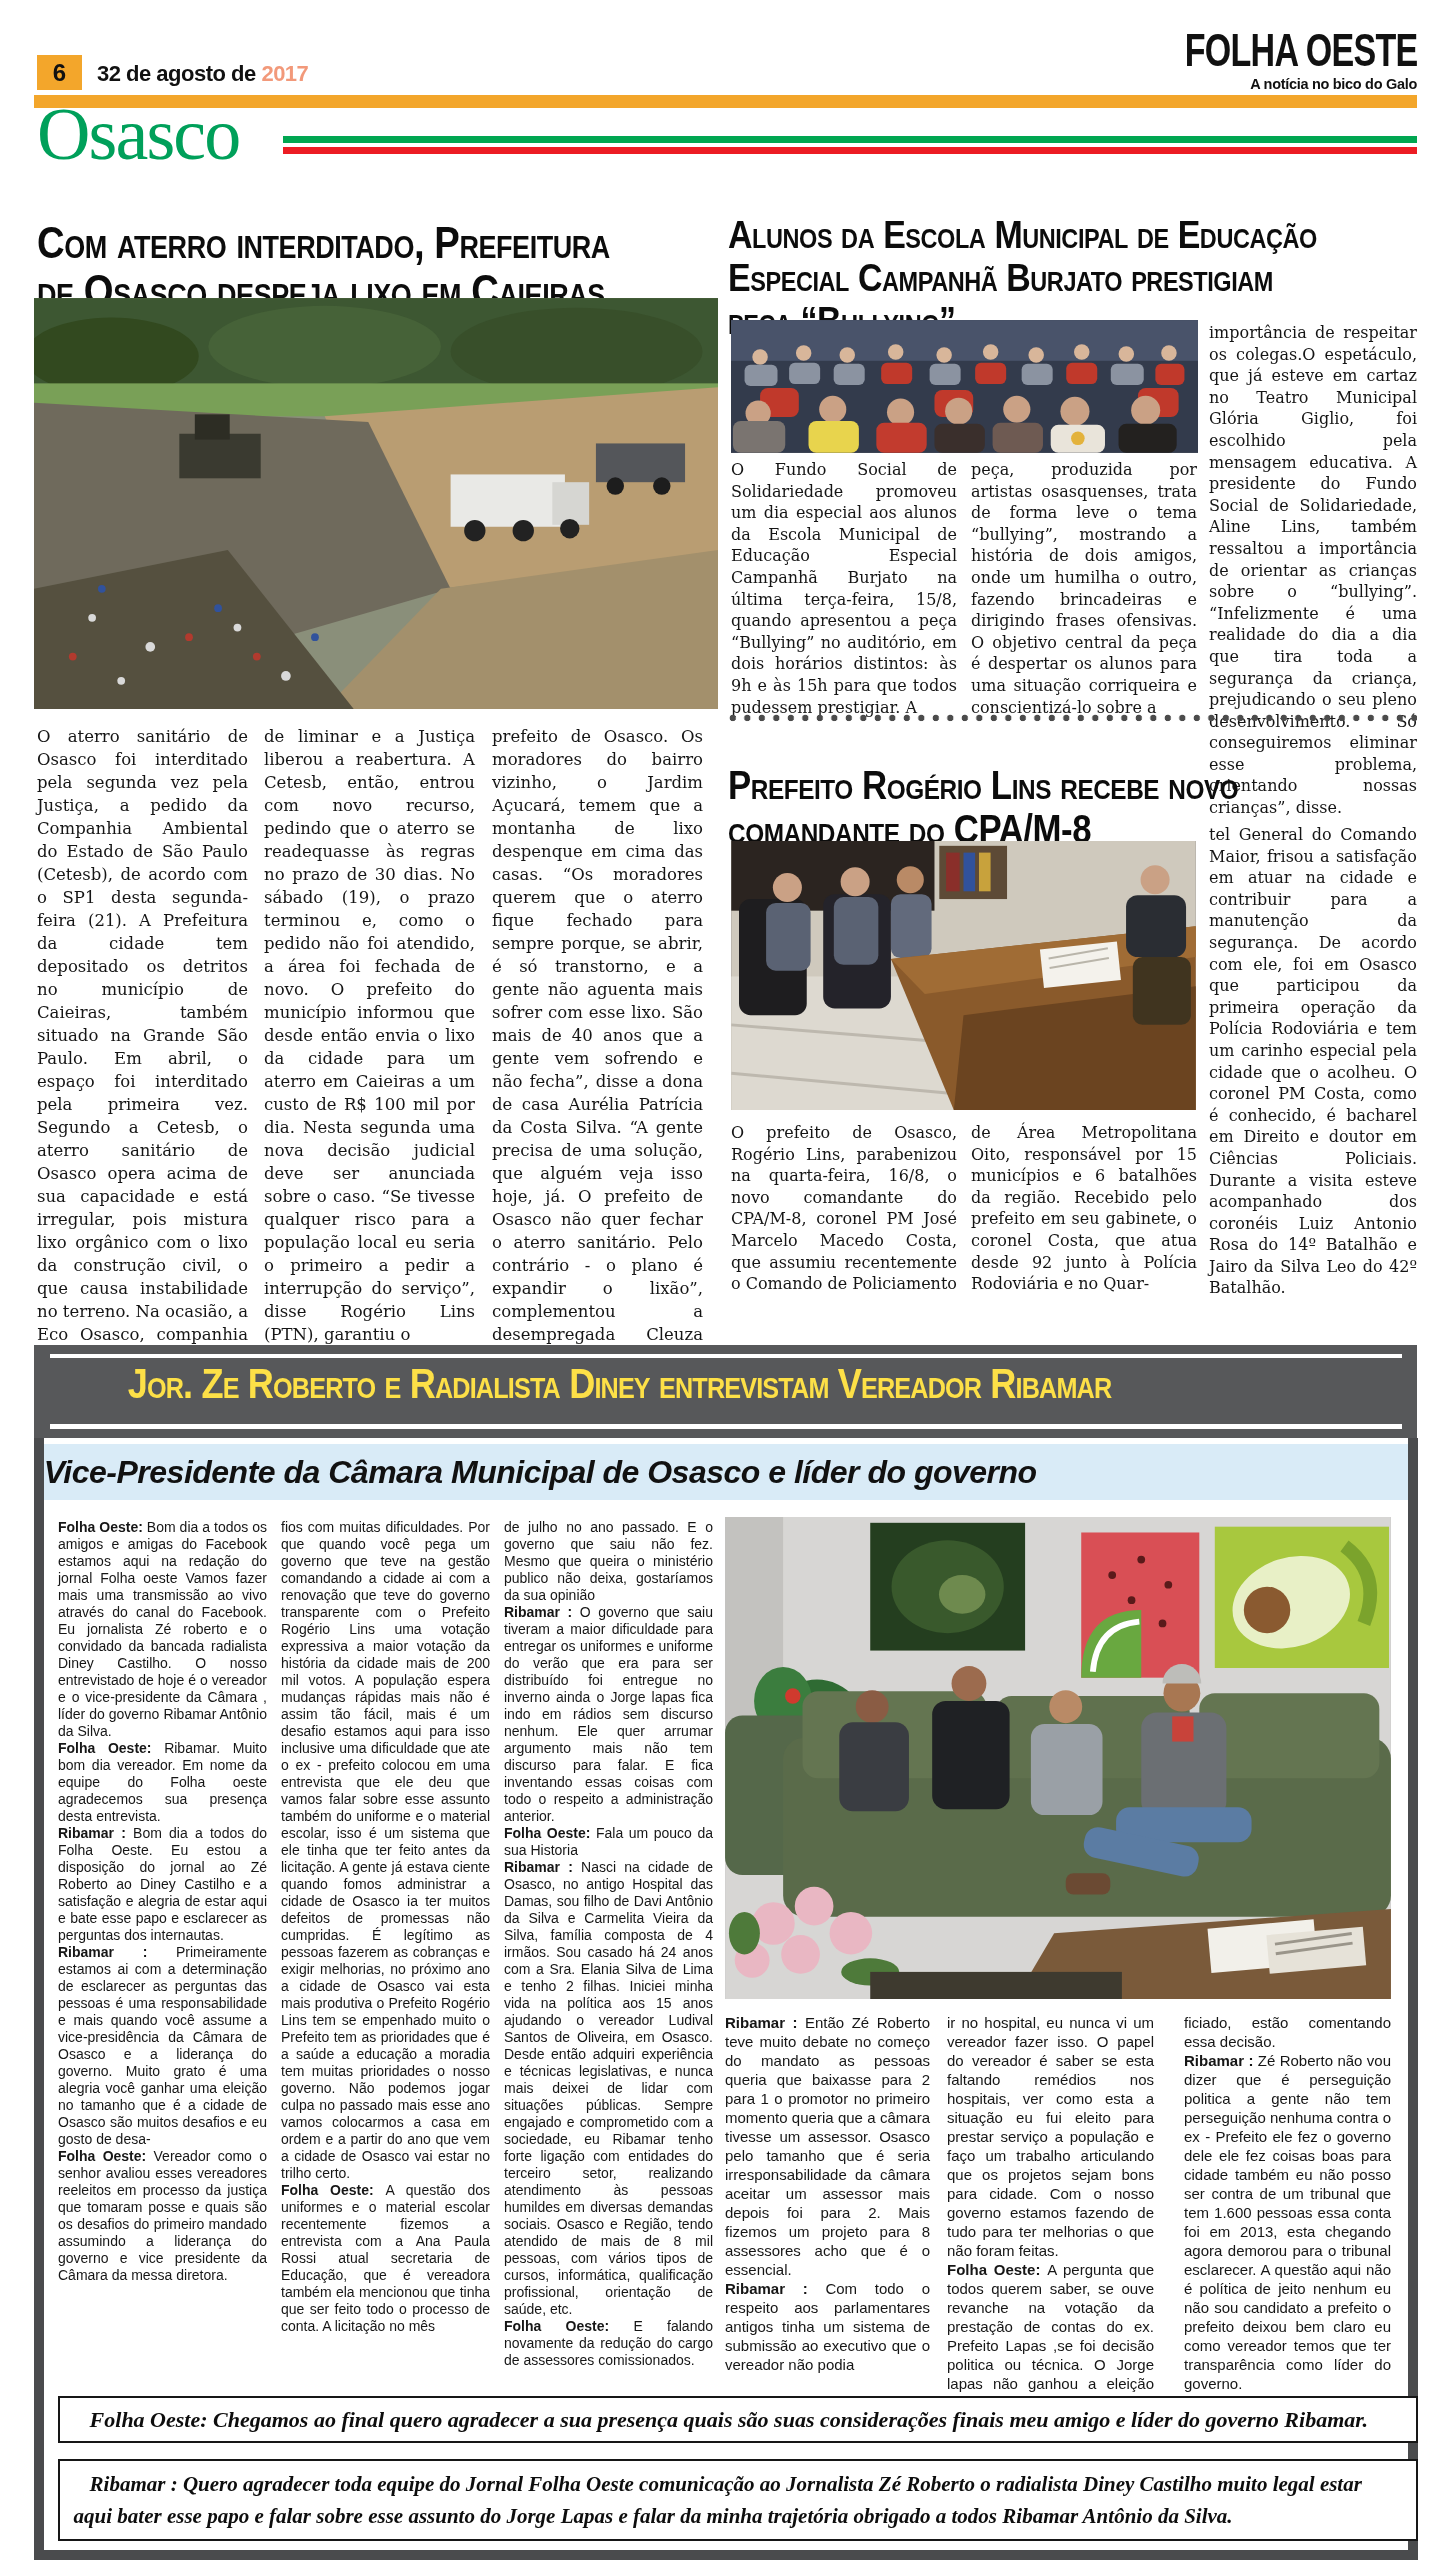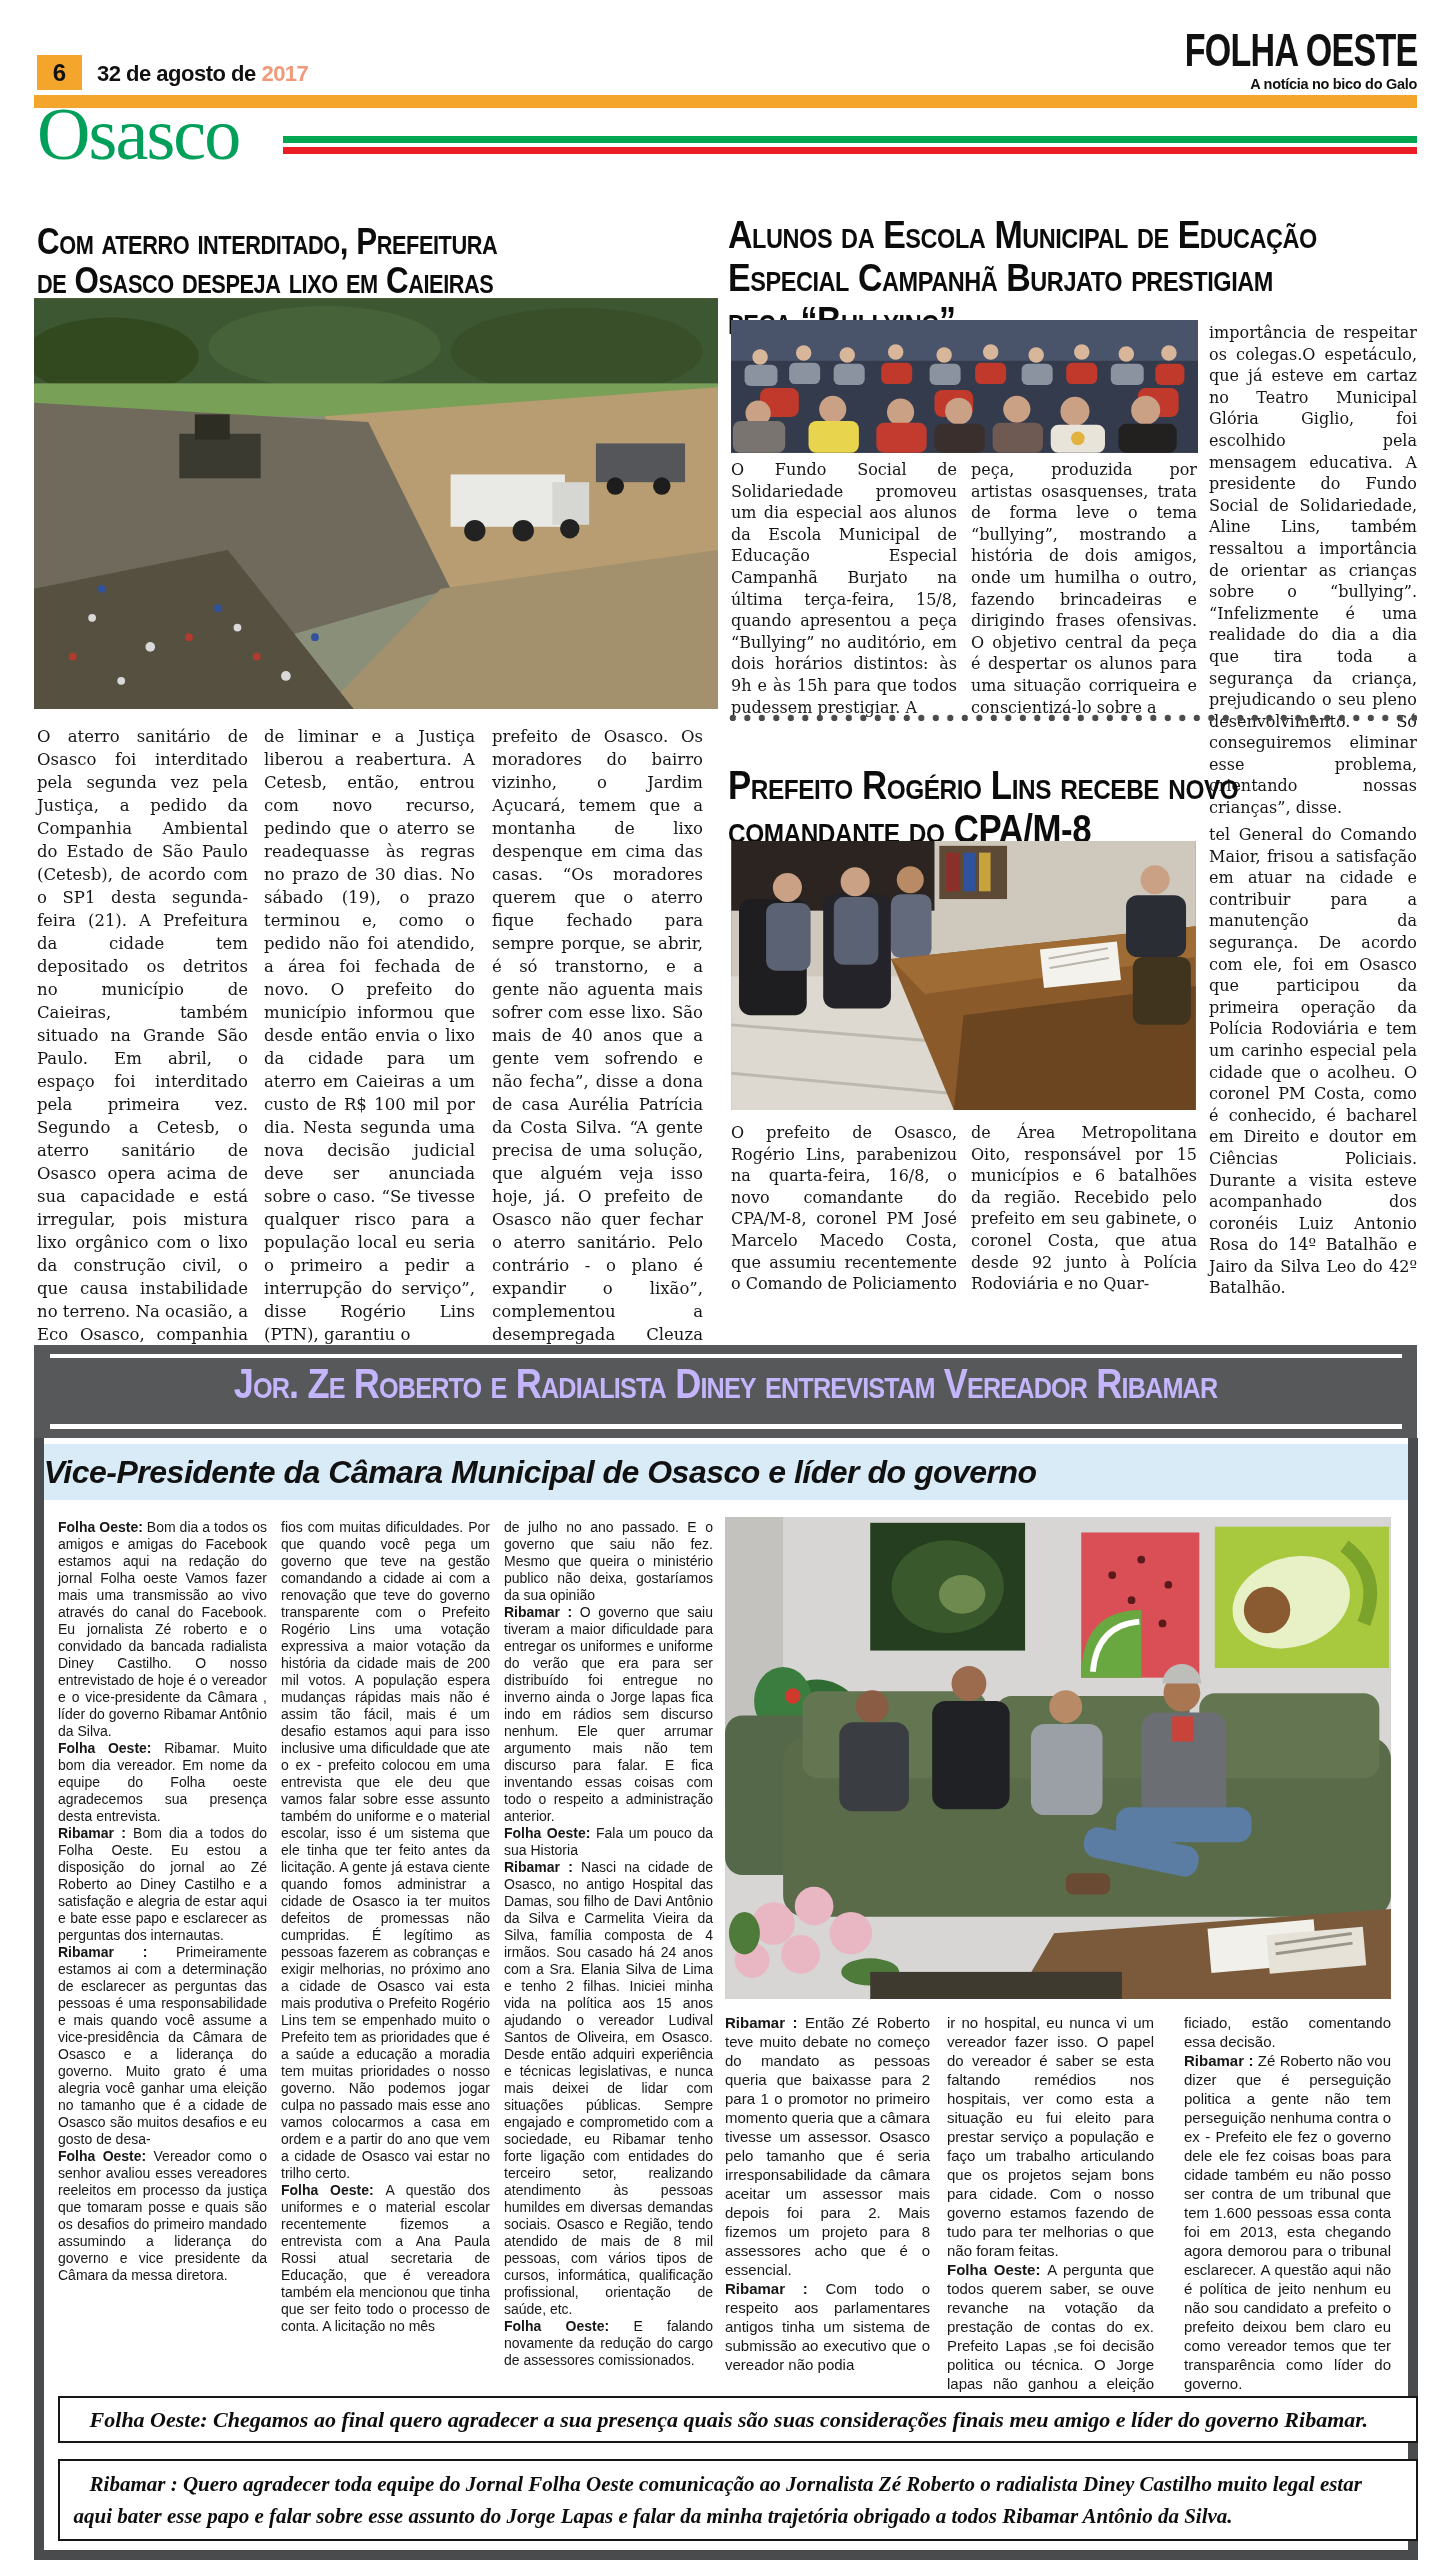--- a/index.html
+++ b/index.html
@@ -19,21 +19,21 @@
   #topbar{left:34px;top:95px;width:1383px;height:12.6px;background:var(--orange);}
   #sectiontitle{left:37px;top:97px;font-family:"Liberation Serif",serif;font-size:74px;line-height:1;
                 color:var(--greenTitle);letter-spacing:-1.9px;}
   #line-green{left:283px;top:136px;width:1134px;height:6.8px;background:var(--greenLine);}
   #line-red{left:283px;top:147px;width:1134px;height:6.8px;background:var(--redLine);}
 
   
   .headline{font-weight:bold;font-variant:small-caps;line-height:1.1;letter-spacing:-0.5px;
             white-space:pre-line;color:#0c0c0c;}
   .cond{display:inline-block;transform:scaleX(.87);transform-origin:left top;width:115%;}
-  #h1{left:37px;top:192px;width:688px;font-size:36px;}
+  #h1{left:37px;top:182px;width:688px;font-size:44px;}
   #h2{left:728px;top:182px;width:692px;font-size:39px;}
   #h3{left:728px;top:730px;width:692px;font-size:40px;}
 
   
   .body-col{font-family:"DejaVu Serif",serif;text-align:justify;color:#151515;}
   .a1{font-size:16.5px;line-height:23px;width:211px;}
   .a2{font-size:16px;line-height:21.6px;width:226px;}
   .a2n{font-size:16px;line-height:21.6px;width:208px;}
   #a1c1{left:37px;top:725px;} #a1c2{left:264px;top:725px;} #a1c3{left:492px;top:725px;}
   #a2c1{left:731px;top:459px;} #a2c2{left:971px;top:459px;} #a2c3{left:1209px;top:322px;}
@@ -44,21 +44,21 @@
         background-size:14.5px 9.7px;background-repeat:repeat-x;}
 
   .photo{overflow:hidden;background:#888;}
   .photo svg{display:block;}
 
   
   #iv{left:34px;top:1345px;width:1383px;height:1215px;background:#fff;}
   #iv-header{left:0;top:0;width:1383px;height:93px;background:var(--grayBar);}
   .iv-rule{position:absolute;left:15.5px;right:15.5px;height:4.8px;background:#fff;}
   #iv-header .r1{top:8.7px;} #iv-header .r2{top:79px;}
-  #iv-header .txt{position:absolute;left:0;right:0;top:13.6px;text-align:center;color:#c4b5fd;
+  #iv-header .txt{position:absolute;left:0;right:0;top:13.6px;color:#fde047;
       font-size:43px;font-weight:bold;font-variant:small-caps;letter-spacing:-1px;}
   .cond-c{display:inline-block;transform:scaleX(.84);transform-origin:center;white-space:nowrap;}
   #iv-sub{left:9.7px;top:99px;width:1364px;height:56px;background:var(--lightBlue);
           font-size:32px;font-weight:bold;font-style:italic;line-height:56px;letter-spacing:-0.5px;}
   .iv-border{background:var(--frame);}
   #ivbL{left:0;top:93px;width:9.7px;height:1122px;}
   #ivbR{left:1374px;top:93px;width:9.7px;height:1122px;}
   #ivbB{left:0;top:1205px;width:1383px;height:9.7px;}
 
   .iv-col{text-align:justify;color:#161616;}

